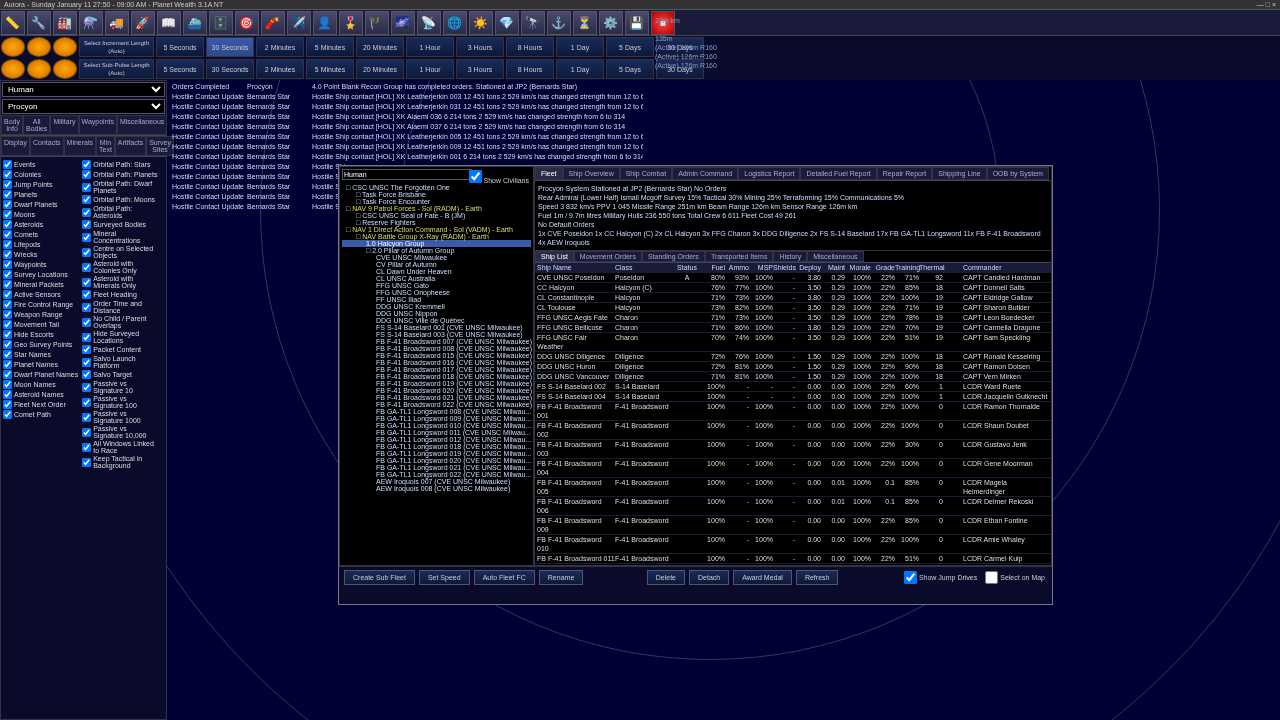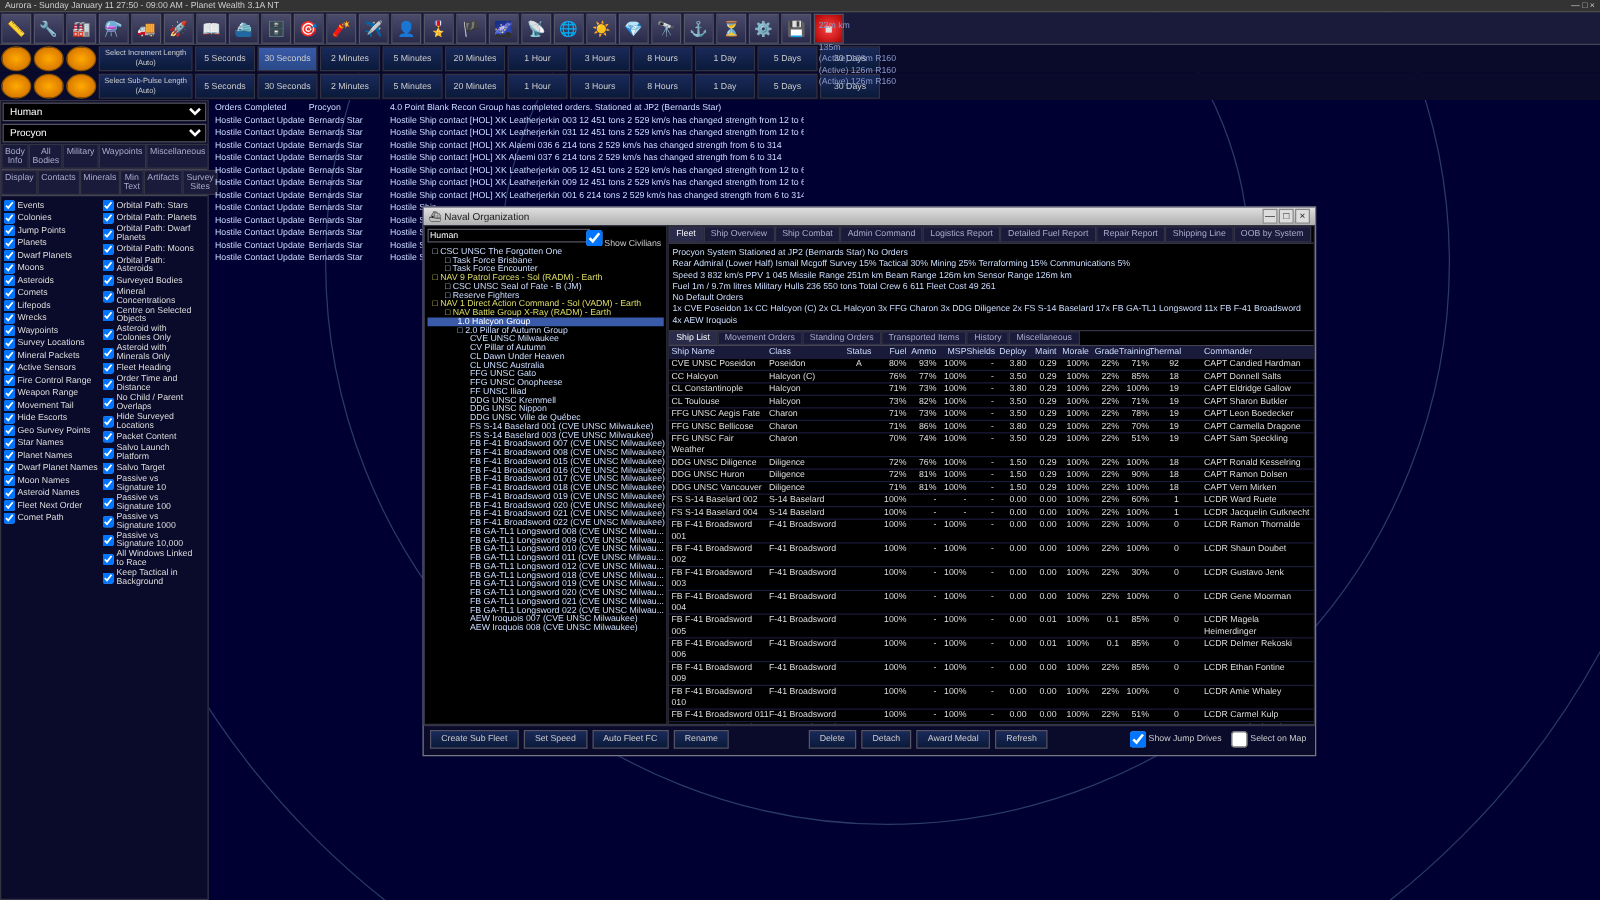--- a/index.html
+++ b/index.html
@@ -279,28 +279,20 @@
       <span class="ec3">Hostile Ship</span>
     </div>
     <div class="eventrow">
       <span class="ec1">Hostile Contact Update</span>
       <span class="ec2">Bernards Star</span>
       <span class="ec3">Hostile Ship</span>
     </div>
   </div>
 
 <div class="window">
-  <div class="wtitle">
-    <span>⛴ <span>Naval Organization</span></span>
-    <span style="display:flex">
-        <span class="wbtn">—</span>
-        <span class="wbtn">□</span>
-        <span class="wbtn">×</span>
-      </span>
-  </div>
   <div class="wbody">
     <div class="treepane">
       <input class="treeinput" value="Human" style="">
       <span class="showcivs"><input type="checkbox" checked="" style=""> <span>Show Civilians</span></span>
       <div class="tree" id="tree">
           <div class="n0">□ CSC UNSC The Forgotten One</div>
           <div class="n1">□ Task Force Brisbane</div>
           <div class="n1">□ Task Force Encounter</div>
           <div class="n0 yel">□ NAV 9 Patrol Forces - Sol (RADM) - Earth</div>
           <div class="n1">□ CSC UNSC Seal of Fate - B (JM)</div>

